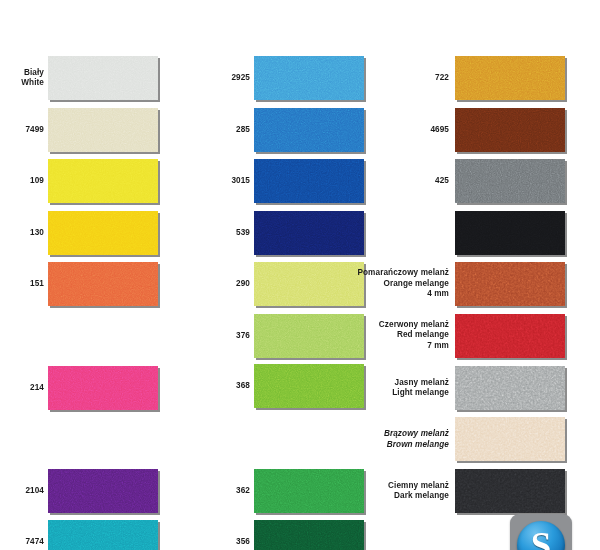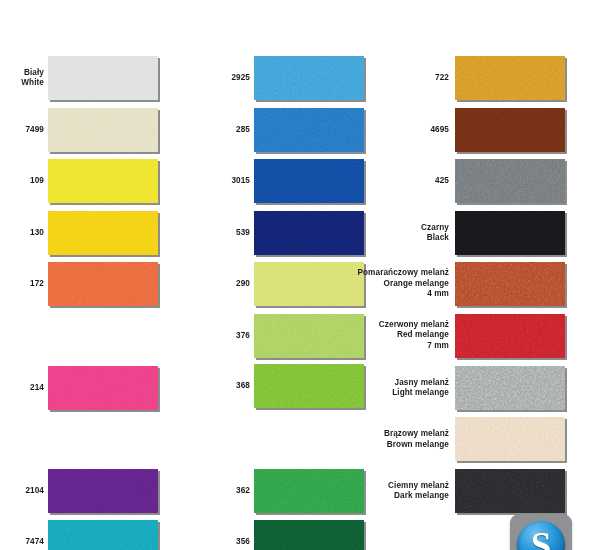--- a/index.html
+++ b/index.html
@@ -123,21 +123,21 @@
           <div class="tex"><svg xmlns="http://www.w3.org/2000/svg" width="110" height="44">
               <filter id="f4">
                 <feTurbulence type="fractalNoise" baseFrequency="0.9" numOctaves="2" seed="4"></feTurbulence>
                 <feColorMatrix type="saturate" values="0"></feColorMatrix>
               </filter>
               <rect width="110" height="44" filter="url(#f4)" opacity="1"></rect>
             </svg></div>
         </div>
       </div>
       <div class="row" style="top: 230.4px;">
-        <div class="label">172</div>
+        <div class="label">151</div>
         <div class="swatch" style="background: rgb(232, 99, 58);">
           <div class="tex"><svg xmlns="http://www.w3.org/2000/svg" width="110" height="44">
               <filter id="f5">
                 <feTurbulence type="fractalNoise" baseFrequency="0.9" numOctaves="2" seed="5"></feTurbulence>
                 <feColorMatrix type="saturate" values="0"></feColorMatrix>
               </filter>
               <rect width="110" height="44" filter="url(#f5)" opacity="1"></rect>
             </svg></div>
         </div>
       </div>
@@ -319,22 +319,20 @@
           <div class="tex"><svg xmlns="http://www.w3.org/2000/svg" width="110" height="44">
               <filter id="f23">
                 <feTurbulence type="fractalNoise" baseFrequency="0.9" numOctaves="2" seed="23"></feTurbulence>
                 <feColorMatrix type="saturate" values="0"></feColorMatrix>
               </filter>
               <rect width="110" height="44" filter="url(#f23)" opacity="1"></rect>
             </svg></div>
         </div>
       </div>
       <div class="row" style="top: 178.8px;">
-        <div class="label">Czarny
-Black</div>
         <div class="swatch" style="background: rgb(21, 22, 25);">
           <div class="tex"><svg xmlns="http://www.w3.org/2000/svg" width="110" height="44">
               <filter id="f24">
                 <feTurbulence type="fractalNoise" baseFrequency="0.9" numOctaves="2" seed="24"></feTurbulence>
                 <feColorMatrix type="saturate" values="0"></feColorMatrix>
               </filter>
               <rect width="110" height="44" filter="url(#f24)" opacity="1"></rect>
             </svg></div>
         </div>
       </div>
@@ -372,21 +370,21 @@
         <div class="swatch" style="background: rgb(157, 161, 162);">
           <div class="tex" style="opacity: 0.85;"><svg xmlns="http://www.w3.org/2000/svg" width="110" height="44">
               <filter id="m27">
                 <feTurbulence type="fractalNoise" baseFrequency="0.55" numOctaves="4" seed="27"></feTurbulence>
                 <feColorMatrix type="saturate" values="0"></feColorMatrix>
               </filter>
               <rect width="110" height="44" filter="url(#m27)" opacity="1"></rect>
             </svg></div>
         </div>
       </div>
-      <div class="row" style="top: 385.2px;">
+      <div class="row" style="top: 385.2px; font-style: italic;">
         <div class="label">Brązowy melanż
 Brown melange</div>
         <div class="swatch" style="background: rgb(233, 213, 188);">
           <div class="tex" style="opacity: 0.85;"><svg xmlns="http://www.w3.org/2000/svg" width="110" height="44">
               <filter id="m28">
                 <feTurbulence type="fractalNoise" baseFrequency="0.55" numOctaves="4" seed="28"></feTurbulence>
                 <feColorMatrix type="saturate" values="0"></feColorMatrix>
               </filter>
               <rect width="110" height="44" filter="url(#m28)" opacity="1"></rect>
             </svg></div>

